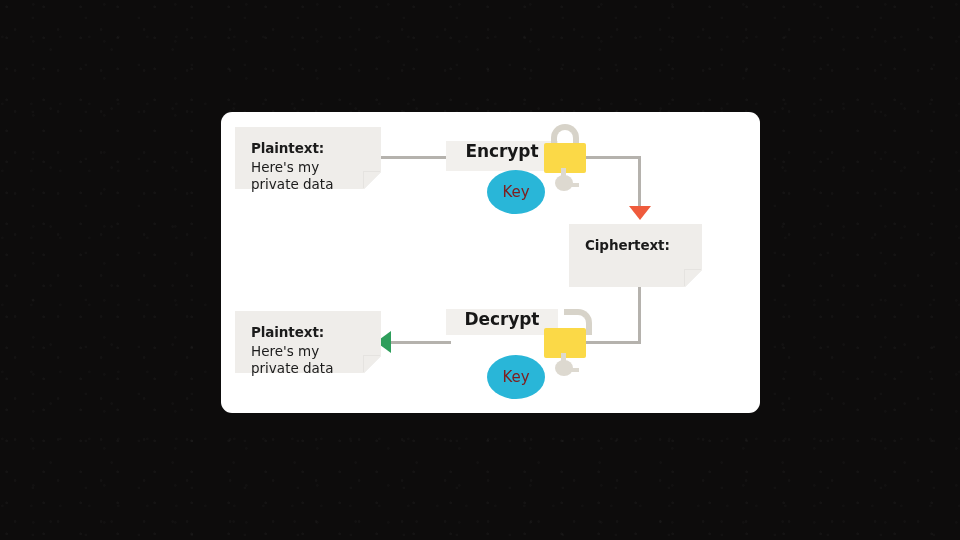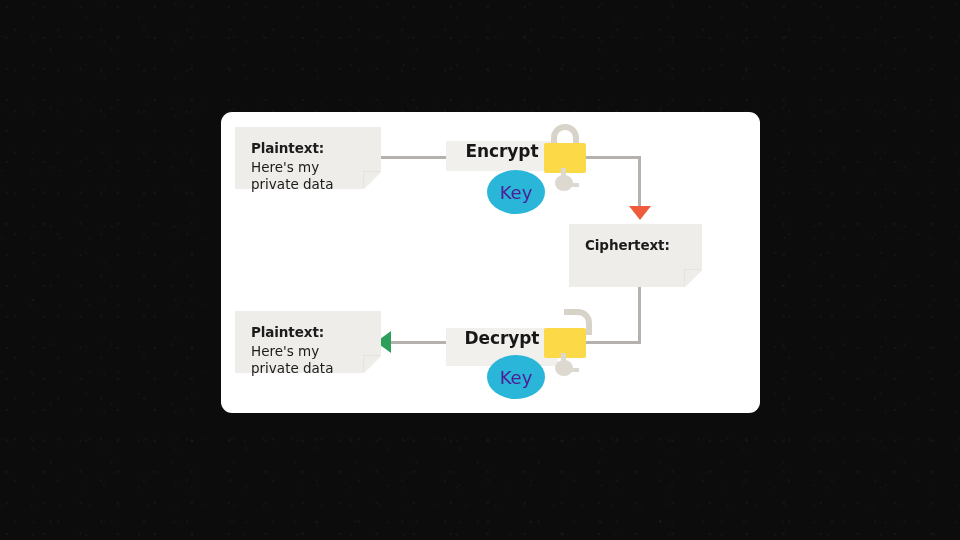--- a/index.html
+++ b/index.html
@@ -161,22 +161,22 @@
   }
 
   
   .key-bubble {
     position: absolute;
     border-radius: 50%;
     background: #29b6d8;
     display: flex;
     align-items: center;
     justify-content: center;
-    color: #4c1d95;
-    font-size: 18px;
+    color: #7f1d1d;
+    font-size: 15px;
     z-index: 2;
   }
 </style>
 </head>
 <body>
 
 <div id="stage">
 
   <div id="canvas">
 
@@ -222,21 +222,21 @@
     <div class="line line-h" style="left:166px; top:229px; width:64px;"></div>
     <div class="arrow arrow-left" style="left:155px; top:219px;"></div>
 
     <div class="note" style="left:14px; top:199px; width:146px; height:62px;">
       <div class="fold-shade"></div>
       <p class="note-title">Plaintext:</p>
       <p class="note-body">Here's my
 private data</p>
     </div>
 
-    <div class="op-bar" style="left:225px; top:216px; width:112px; height:38px;">
+    <div class="op-bar" style="left:225px; top:197px; width:112px; height:26px;">
       <span>Decrypt</span>
     </div>
 
     <div class="lock" style="left:316px; top:197px; width:60px; height:62px;">
       <div class="shackle shackle-open" style="left:27px; top:0px; width:28px; height:26px;"></div>
       <div class="lock-body" style="left:7px; top:19px; width:42px; height:30px;"></div>
       <div class="keyhang" style="left:14px; top:44px; width:30px; height:28px;">
         <div class="keyhang-shaft" style="left:10px; top:0px; width:5px; height:10px;"></div>
         <div class="keyhang-bow" style="left:4px; top:7px; width:18px; height:16px;"></div>
         <div class="keyhang-bit" style="left:19px; top:15px; width:9px; height:4px;"></div>

